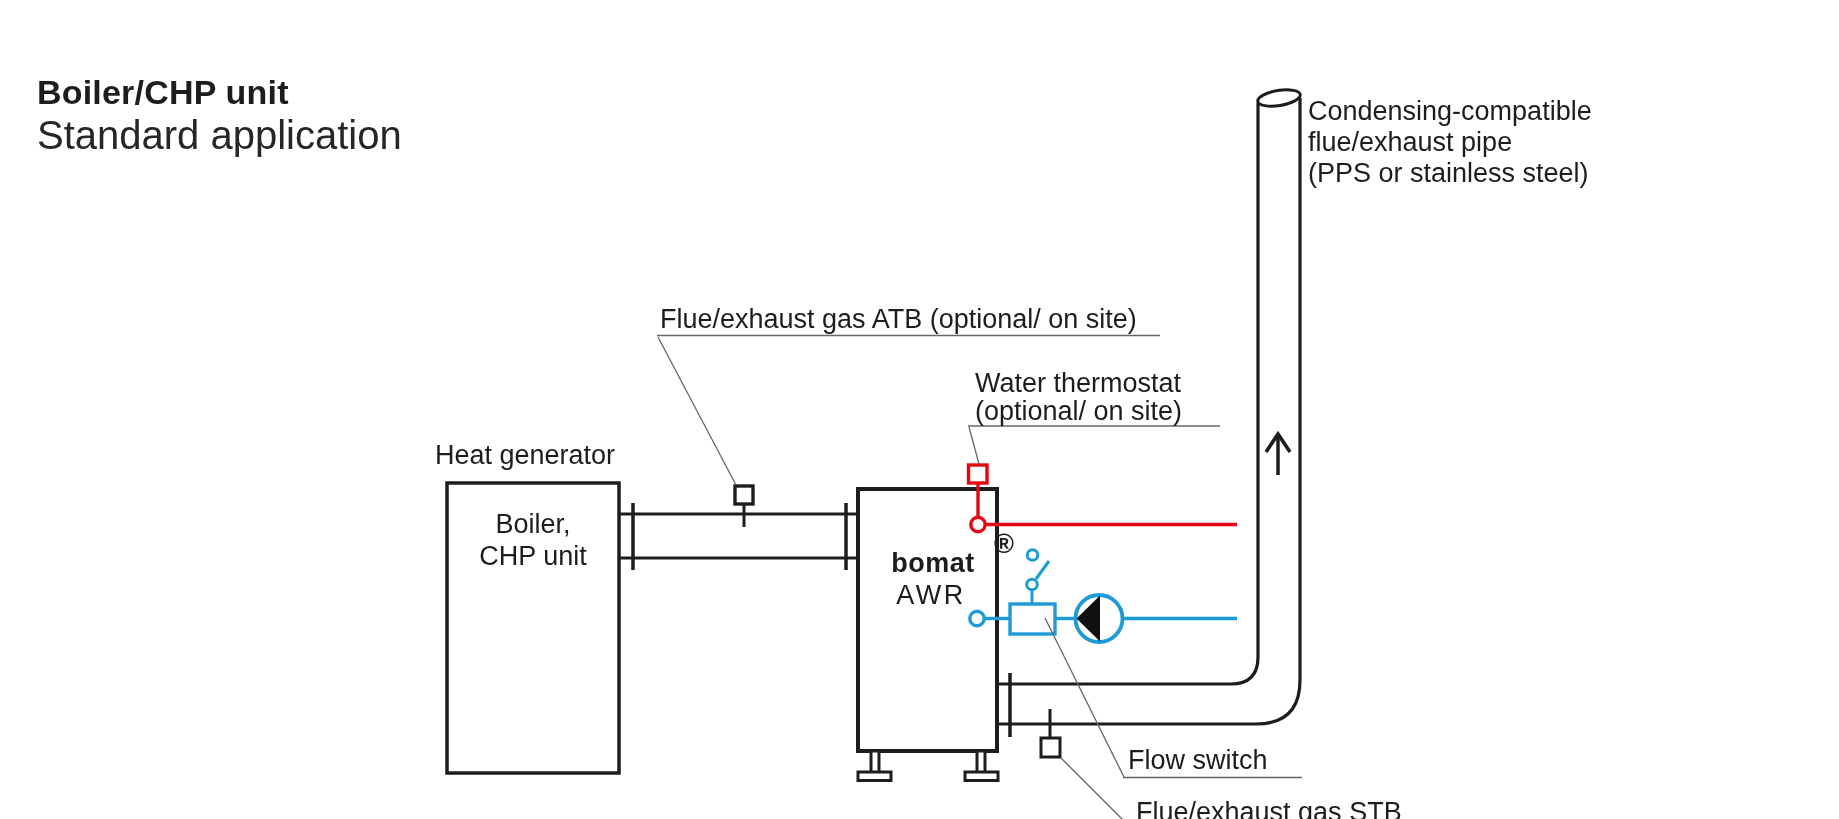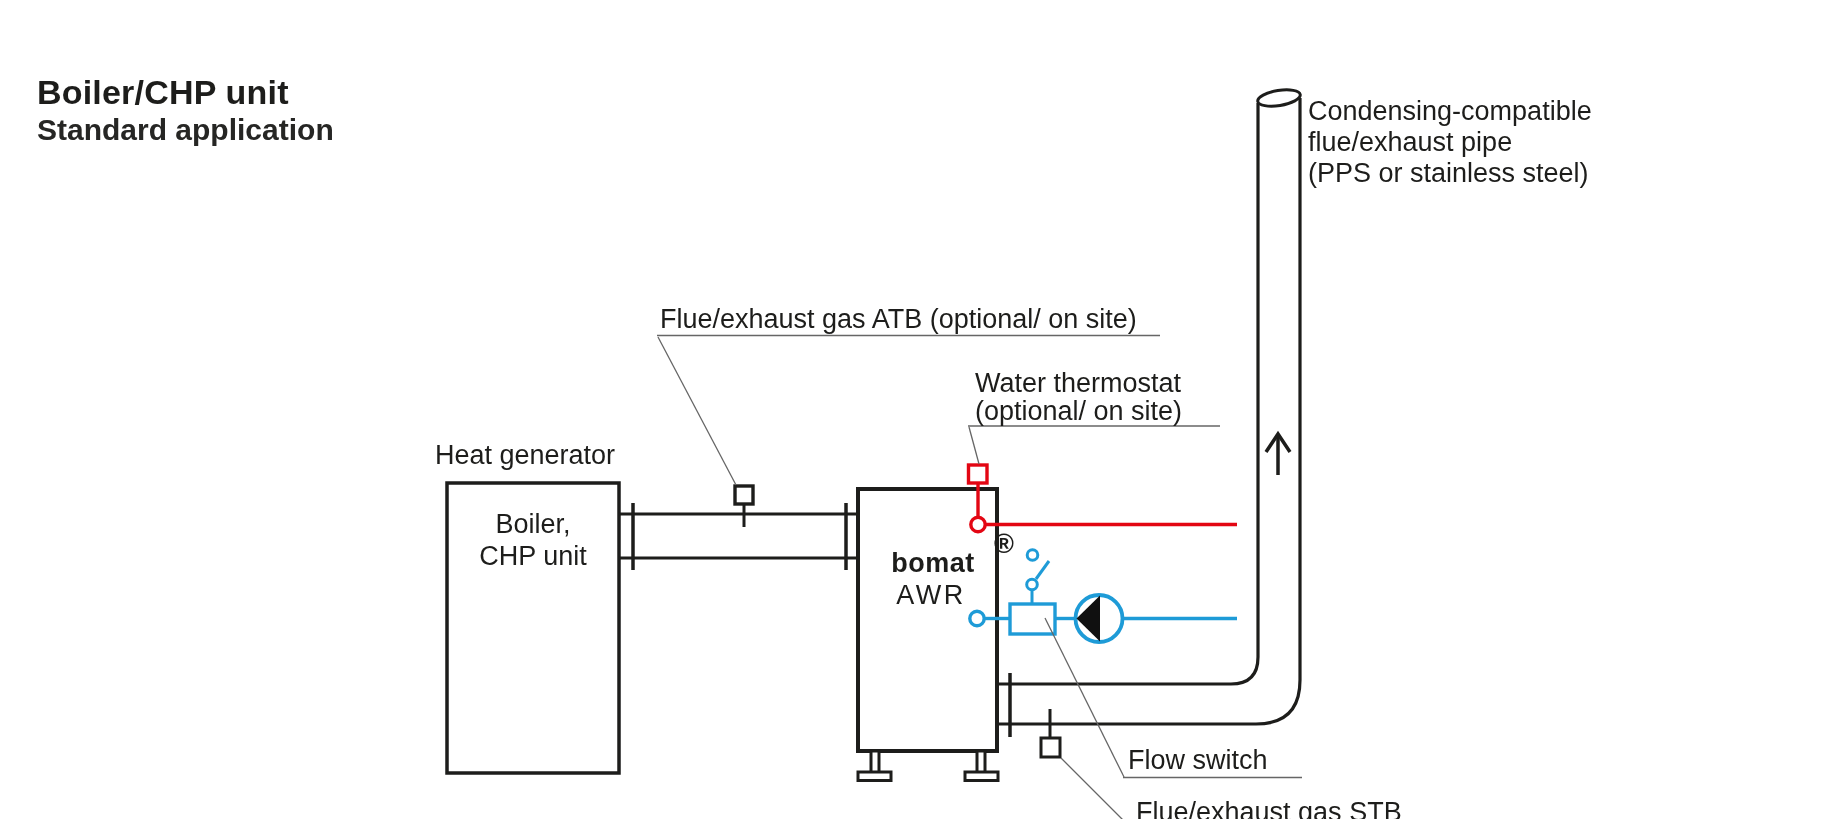--- a/index.html
+++ b/index.html
@@ -23,22 +23,22 @@
   .titleblock .main-title {
     margin: 0;
     font-size: 34px;
     font-weight: 700;
     line-height: 1.0;
     letter-spacing: 0.2px;
     color: var(--ink);
   }
   .titleblock .sub-title {
     margin-top: 6px;
-    font-size: 30px;
-    font-weight: 700;
+    font-size: 40px;
+    font-weight: 400;
     line-height: 1.0;
     color: #262624;
   }
   svg.diagram { position: absolute; left: 0; top: 0; }
   svg.diagram text {
     font-family: "Liberation Sans", sans-serif;
     font-size: 27px;
     fill: var(--ink);
   }
   .lbl-mid { text-anchor: middle; }

